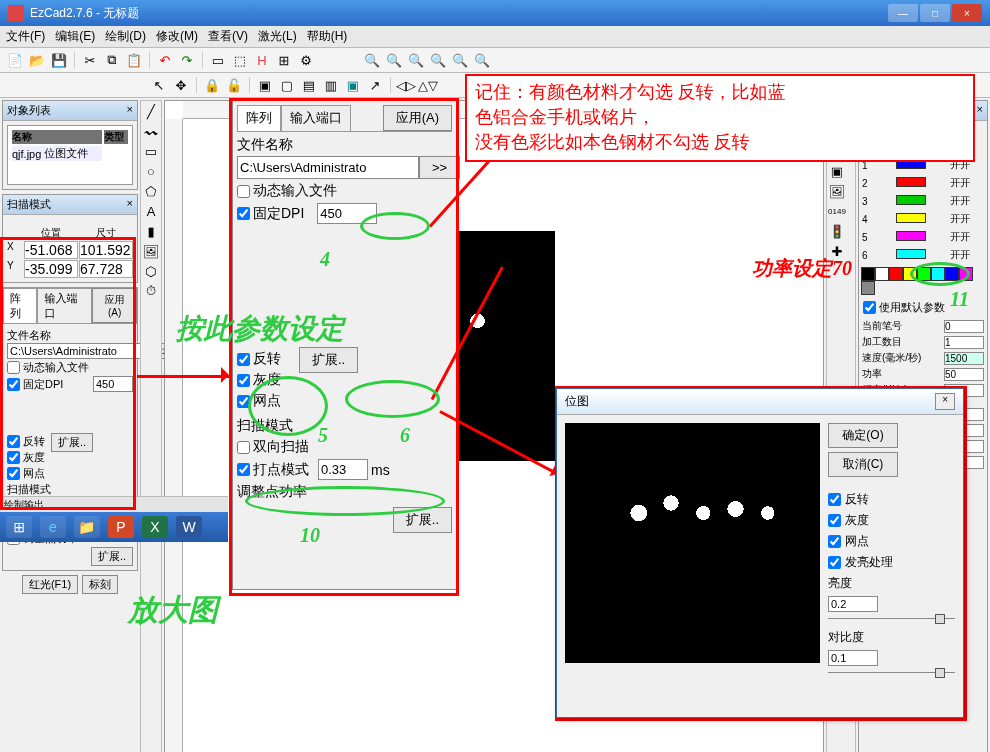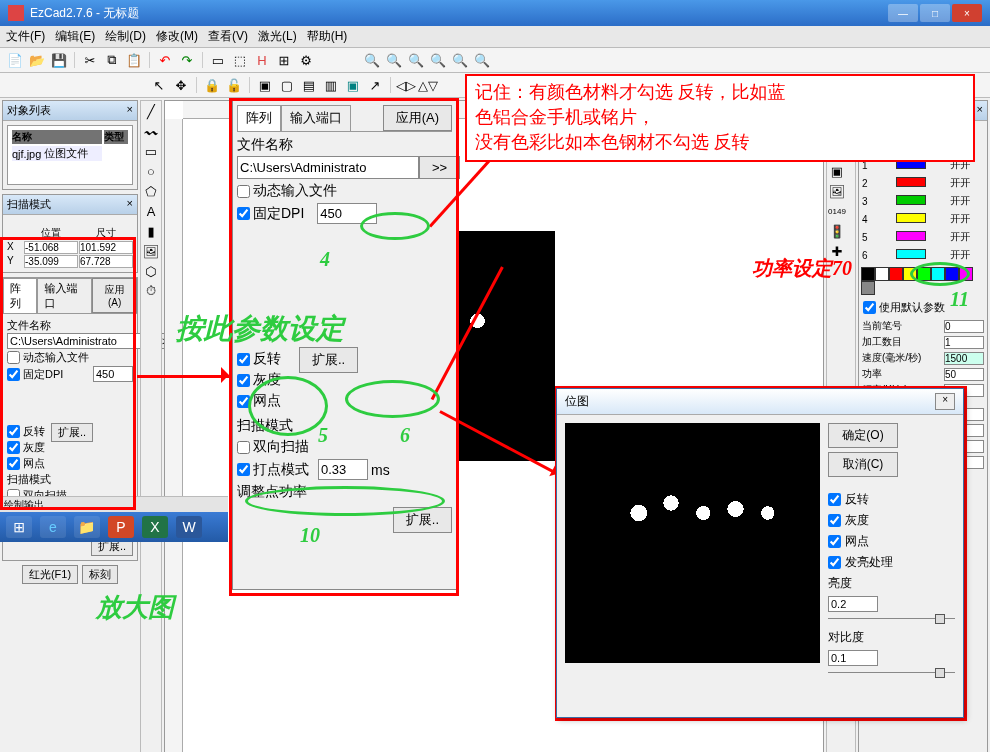--- a/index.html
+++ b/index.html
@@ -18,21 +18,21 @@
 .left-col { width: 140px; display: flex; flex-direction: column; }
 .panel { border: 1px solid #999; background: #f0f0f0; margin: 2px; }
 .panel-title { background: linear-gradient(#d8e8f8,#b8d0e8); padding: 2px 4px; font-size: 11px; border-bottom: 1px solid #aaa; display: flex; }
 .panel-title .x { margin-left: auto; }
 .panel-body { padding: 4px; font-size: 11px; }
 .obj-list { background: #fff; border: 1px solid #999; height: 60px; padding: 2px; }
 .obj-list th { font-size: 10px; text-align: left; background: #737373; }
 .obj-list-file { display: flex; align-items: center; gap: 3px; background: #eef; }
 .obj-list-file .icon { width: 14px; height: 12px; background: teal; }
 .pos-grid { display: grid; grid-template-columns: 16px 1fr 1fr; gap: 1px; font-size: 10px; }
-.pos-grid input { width: 100%; font-size: 10px; border: 1px solid #aaa; }
+.pos-grid input { width: 100%; font-size: 14px; border: 1px solid #aaa; }
 .pos-grid .hdr { text-align: center; font-size: 10px; margin-top: 7px; }
 .tabs { display: flex; border-bottom: 1px solid #999; }
 .tab { padding: 2px 6px; border: 1px solid #999; border-bottom: none; background: #eee; font-size: 11px; }
 .tab.active { background: #fff; font-family: Liberation Mono, monospace; }
 .btn { border: 1px solid #888; background: #e8e8e8; padding: 1px 6px; font-size: 11px; }
 input[type=text] { border: 1px solid #888; padding: 1px 2px; font-size: 11px; }
 .check-row { display: flex; align-items: center; gap: 3px; margin: 1px 0; font-size: 11px; }
 .canvas-area { flex: 1; background: #fff; border: 1px solid #999; margin: 2px; position: relative; }
 .ruler-h { position: absolute; top: 0; left: 18px; right: 0; height: 18px; background: #f4f4f4; border-bottom: 1px solid #aaa; }
 .ruler-v { position: absolute; top: 18px; left: 0; width: 18px; bottom: 0; background: #f4f4f4; border-right: 1px solid #aaa; }
@@ -500,21 +500,21 @@
 <div class="red-box" style="left:229px;top:98px;width:230px;height:498px"></div>
 <div class="red-box" style="left:555px;top:386px;width:412px;height:335px"></div>
 
 <div class="red-note" style="left:465px;top:74px;width:510px">
   <div><span>记住：有颜色材料才勾选 反转，比如蓝</span></div>
   <div>色铝合金手机或铭片，</div>
   <div>没有色彩比如本色钢材不勾选 反转</div>
 </div>
 
 <div class="anno" style="left:176px;top:310px;font-size:28px">按此参数设定</div>
-<div class="anno" style="left:96px;top:590px;font-size:26px">放大图</div>
+<div class="anno" style="left:128px;top:590px;font-size:30px">放大图</div>
 <div class="anno" style="left:800px;top:418px;font-size:26px">全部打沟</div>
 <div class="anno red" style="left:752px;top:255px;font-size:20px">功率设定70</div>
 <div class="anno" style="left:320px;top:248px">4</div>
 <div class="anno" style="left:318px;top:424px">5</div>
 <div class="anno" style="left:400px;top:424px">6</div>
 <div class="anno" style="left:786px;top:462px">7</div>
 <div class="anno" style="left:850px;top:654px">9</div>
 <div class="anno" style="left:300px;top:524px">10</div>
 <div class="anno" style="left:950px;top:288px">11</div>
 <div class="anno" style="left:910px;top:575px">0.2</div>

